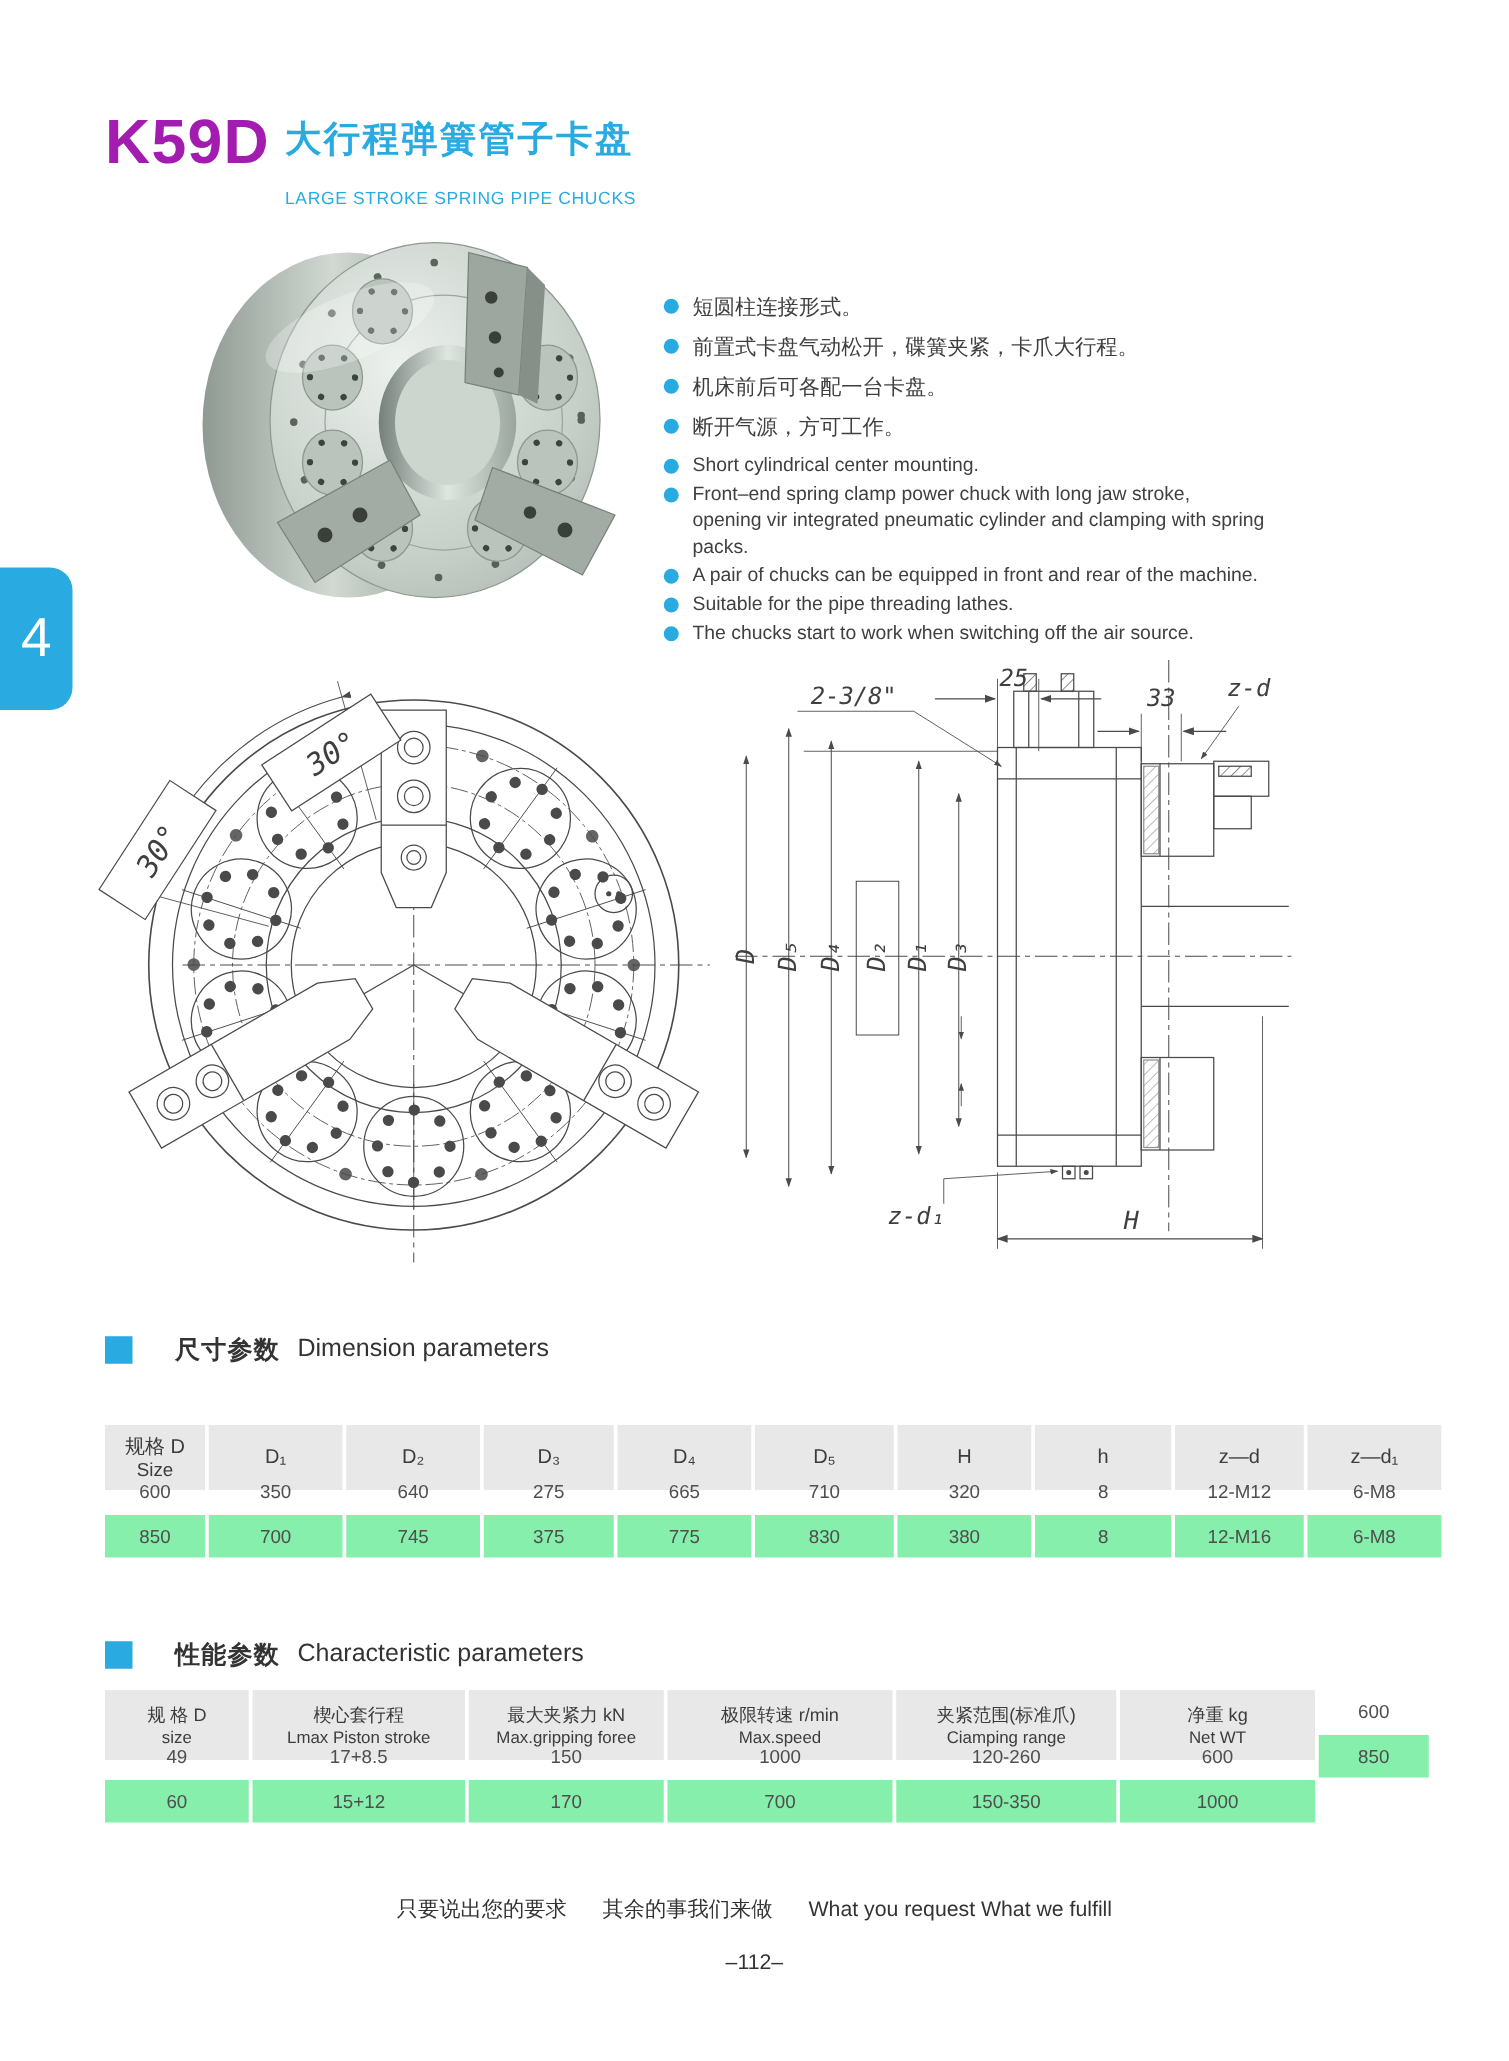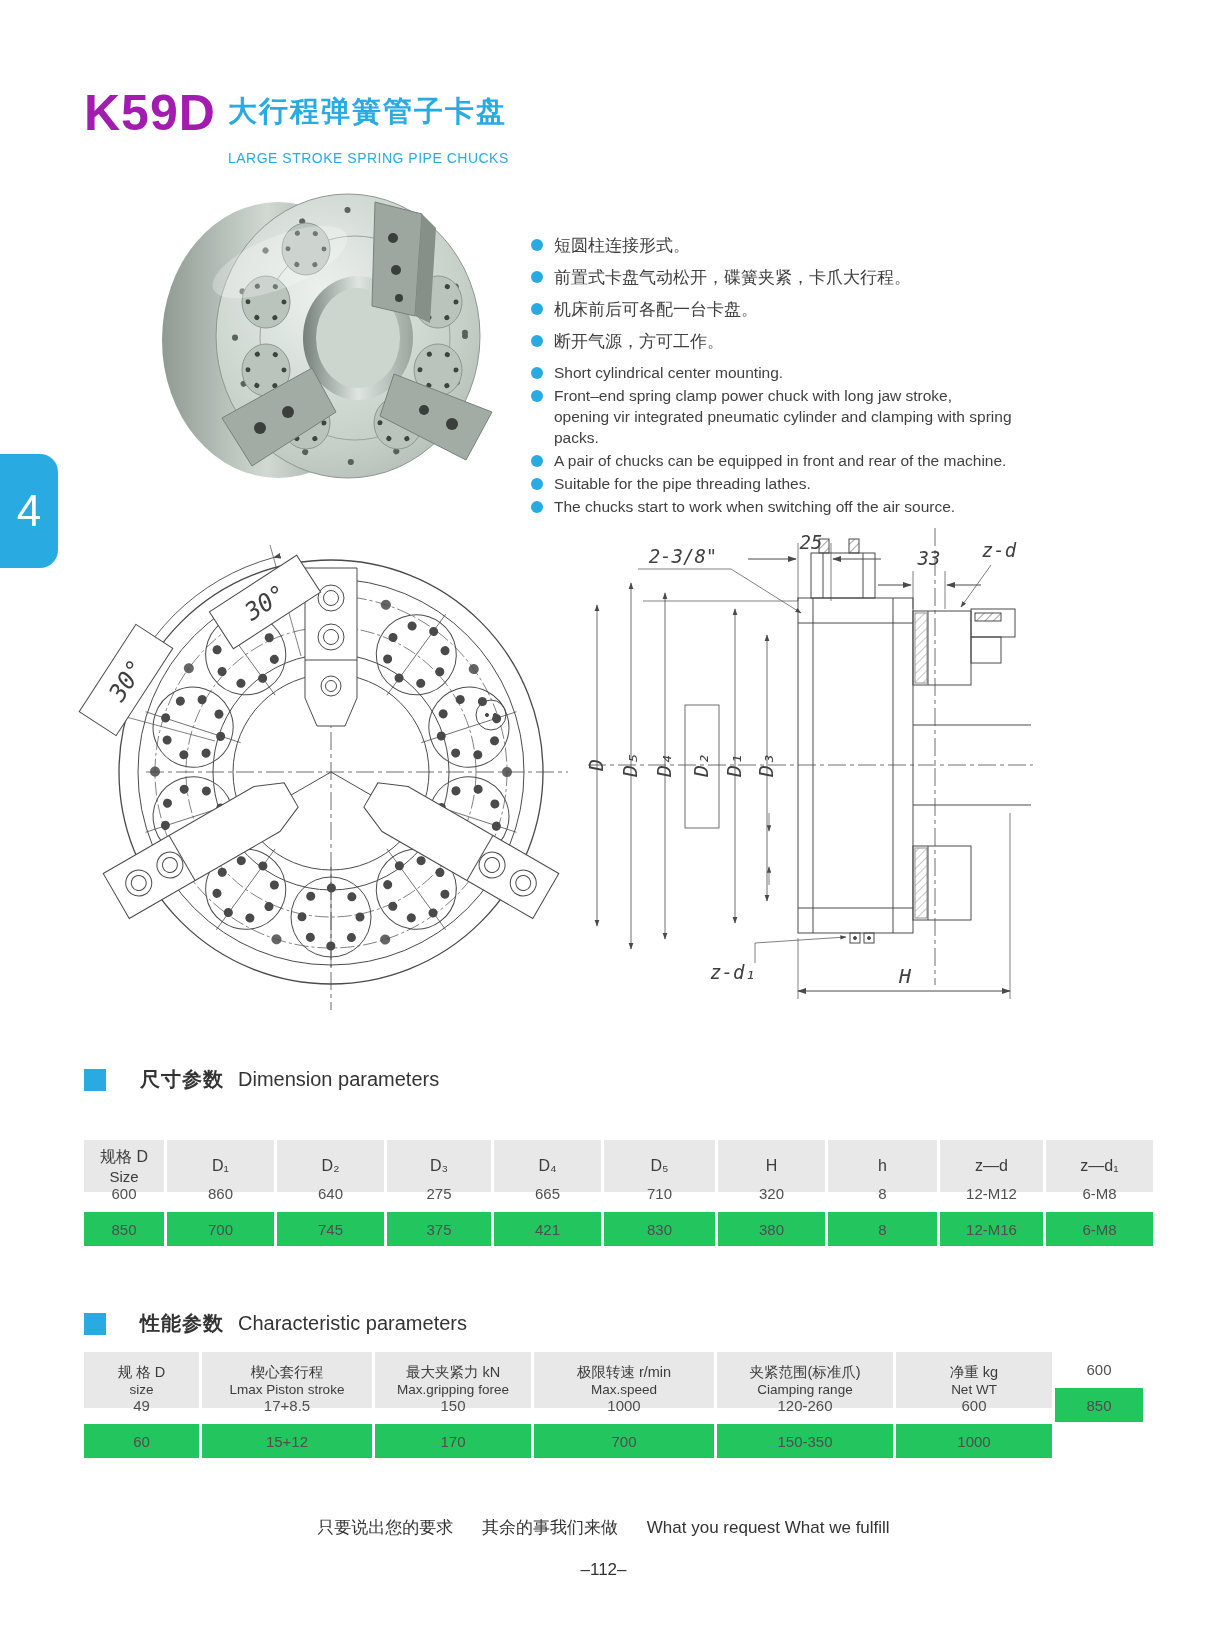--- a/index.html
+++ b/index.html
@@ -35,21 +35,21 @@
   .sec .sq{width:22px;height:22px;background:#29ABE2;margin-right:34px;}
   .sec .zh{font-weight:bold;margin-right:14px;letter-spacing:1px;}
   .sec1{left:84px;top:1066px;}
   .sec2{left:84px;top:1310px;}
 
   
   .grid{display:grid;gap:2px 3px;}
   .cell{display:flex;flex-direction:column;align-items:center;justify-content:center;
         font-size:15px;color:#4f4f4f;text-align:center;}
   .hd{background:#e8e8e8;color:#3c3c3c;font-size:16px;}
-  .gray{background:#22c55e;}
+  .gray{background:#86efac;}
   .t1{left:84px;top:1140px;grid-template-columns:80px 107px 107px 104px 107px 111px 107px 109px 103px 107px;
       grid-auto-rows:34px;}
   .t1 .hd{height:52px;}
   .t1>.hd{grid-row:1;}
   .t2{left:84px;top:1352px;grid-template-columns:115px 170px 156px 180px 176px 156px 88px;
       grid-auto-rows:34px;}
   .t2 .hd{height:56px;}
   .hd .l2{font-size:13.5px;}
   .hd .l1{font-size:14.5px;}
   .t1 .hd .l1{font-size:16px;}
@@ -393,35 +393,35 @@
     <div class="cell hd">D₂</div>
     <div class="cell hd">D₃</div>
     <div class="cell hd">D₄</div>
     <div class="cell hd">D₅</div>
     <div class="cell hd">H</div>
     <div class="cell hd">h</div>
     <div class="cell hd">z—d</div>
     <div class="cell hd">z—d₁</div>
 
     <div class="cell">600</div>
-    <div class="cell">860</div>
+    <div class="cell">350</div>
     <div class="cell">640</div>
     <div class="cell">275</div>
     <div class="cell">665</div>
     <div class="cell">710</div>
     <div class="cell">320</div>
     <div class="cell">8</div>
     <div class="cell">12-M12</div>
     <div class="cell">6-M8</div>
 
     <div class="cell gray">850</div>
     <div class="cell gray">700</div>
     <div class="cell gray">745</div>
     <div class="cell gray">375</div>
-    <div class="cell gray">421</div>
+    <div class="cell gray">775</div>
     <div class="cell gray">830</div>
     <div class="cell gray">380</div>
     <div class="cell gray">8</div>
     <div class="cell gray">12-M16</div>
     <div class="cell gray">6-M8</div>
   </div>
 
   <div class="abs sec sec2">
     <span class="sq"></span>
     <span class="zh">性能参数</span>

